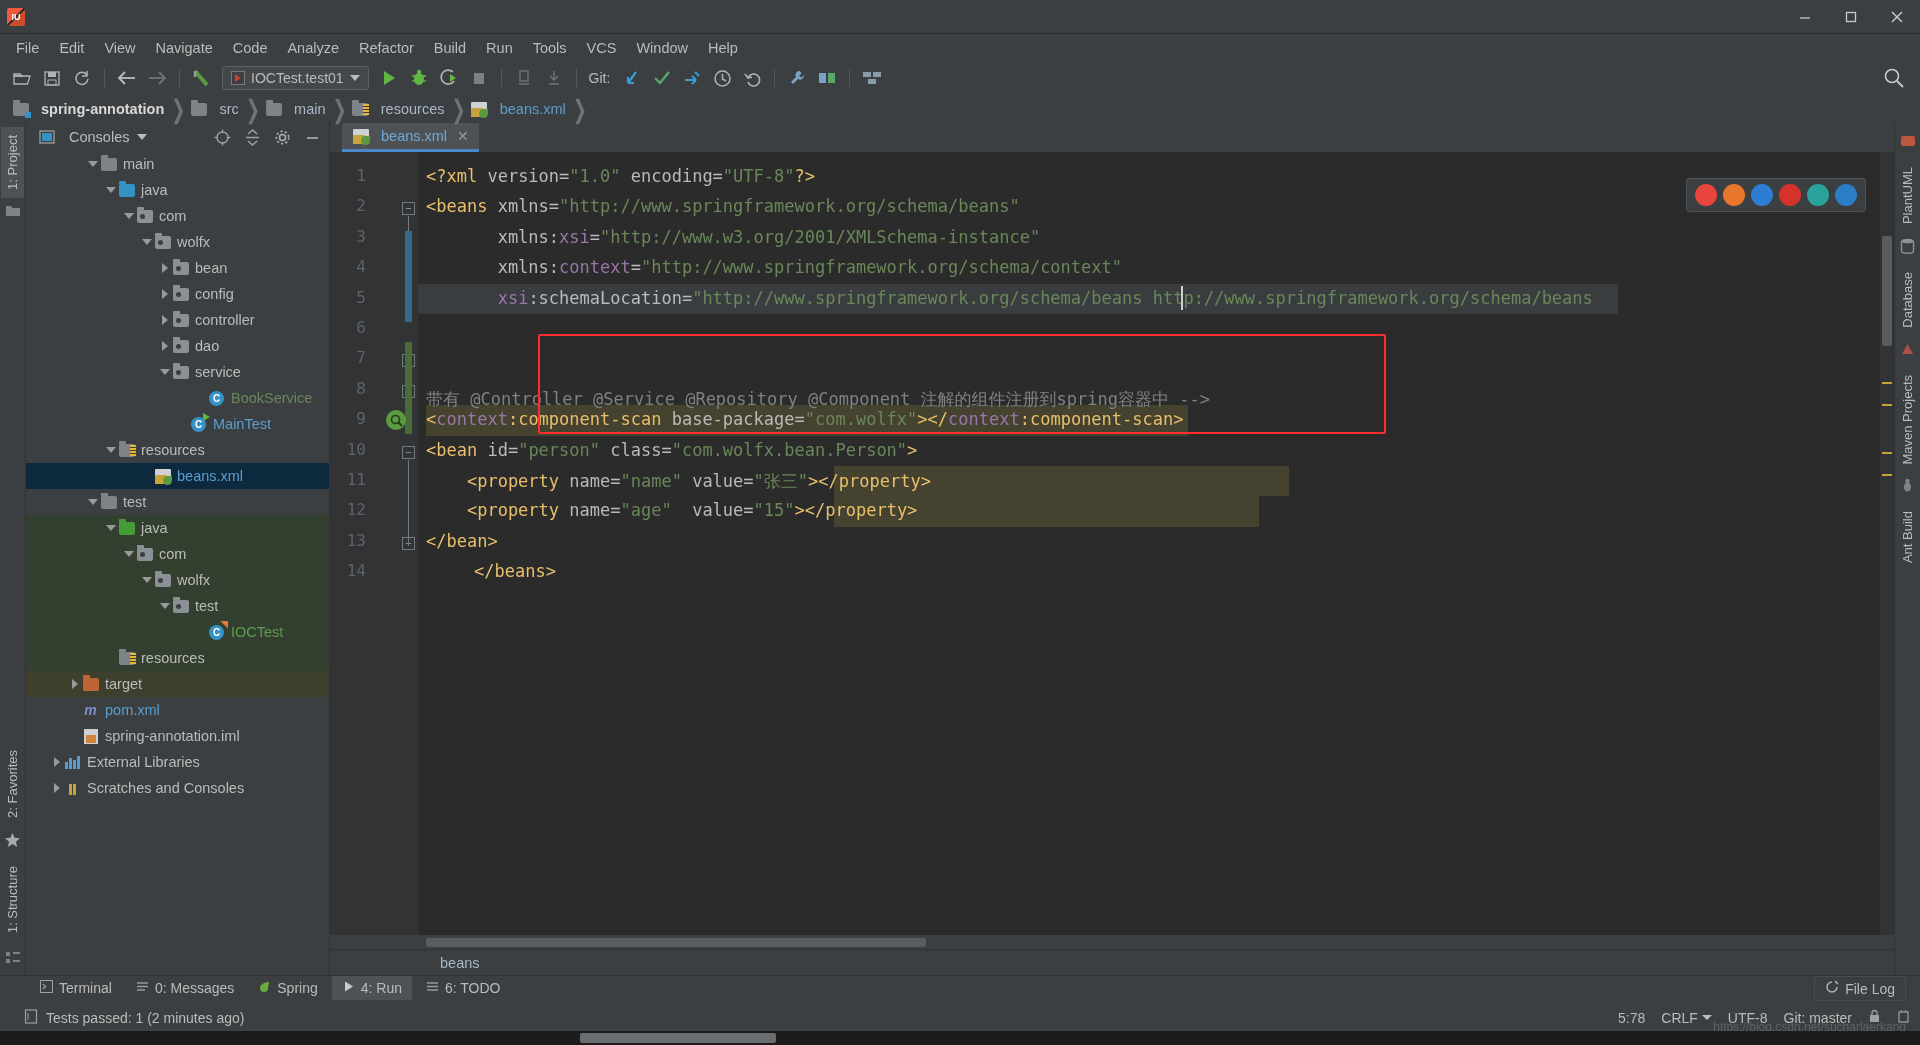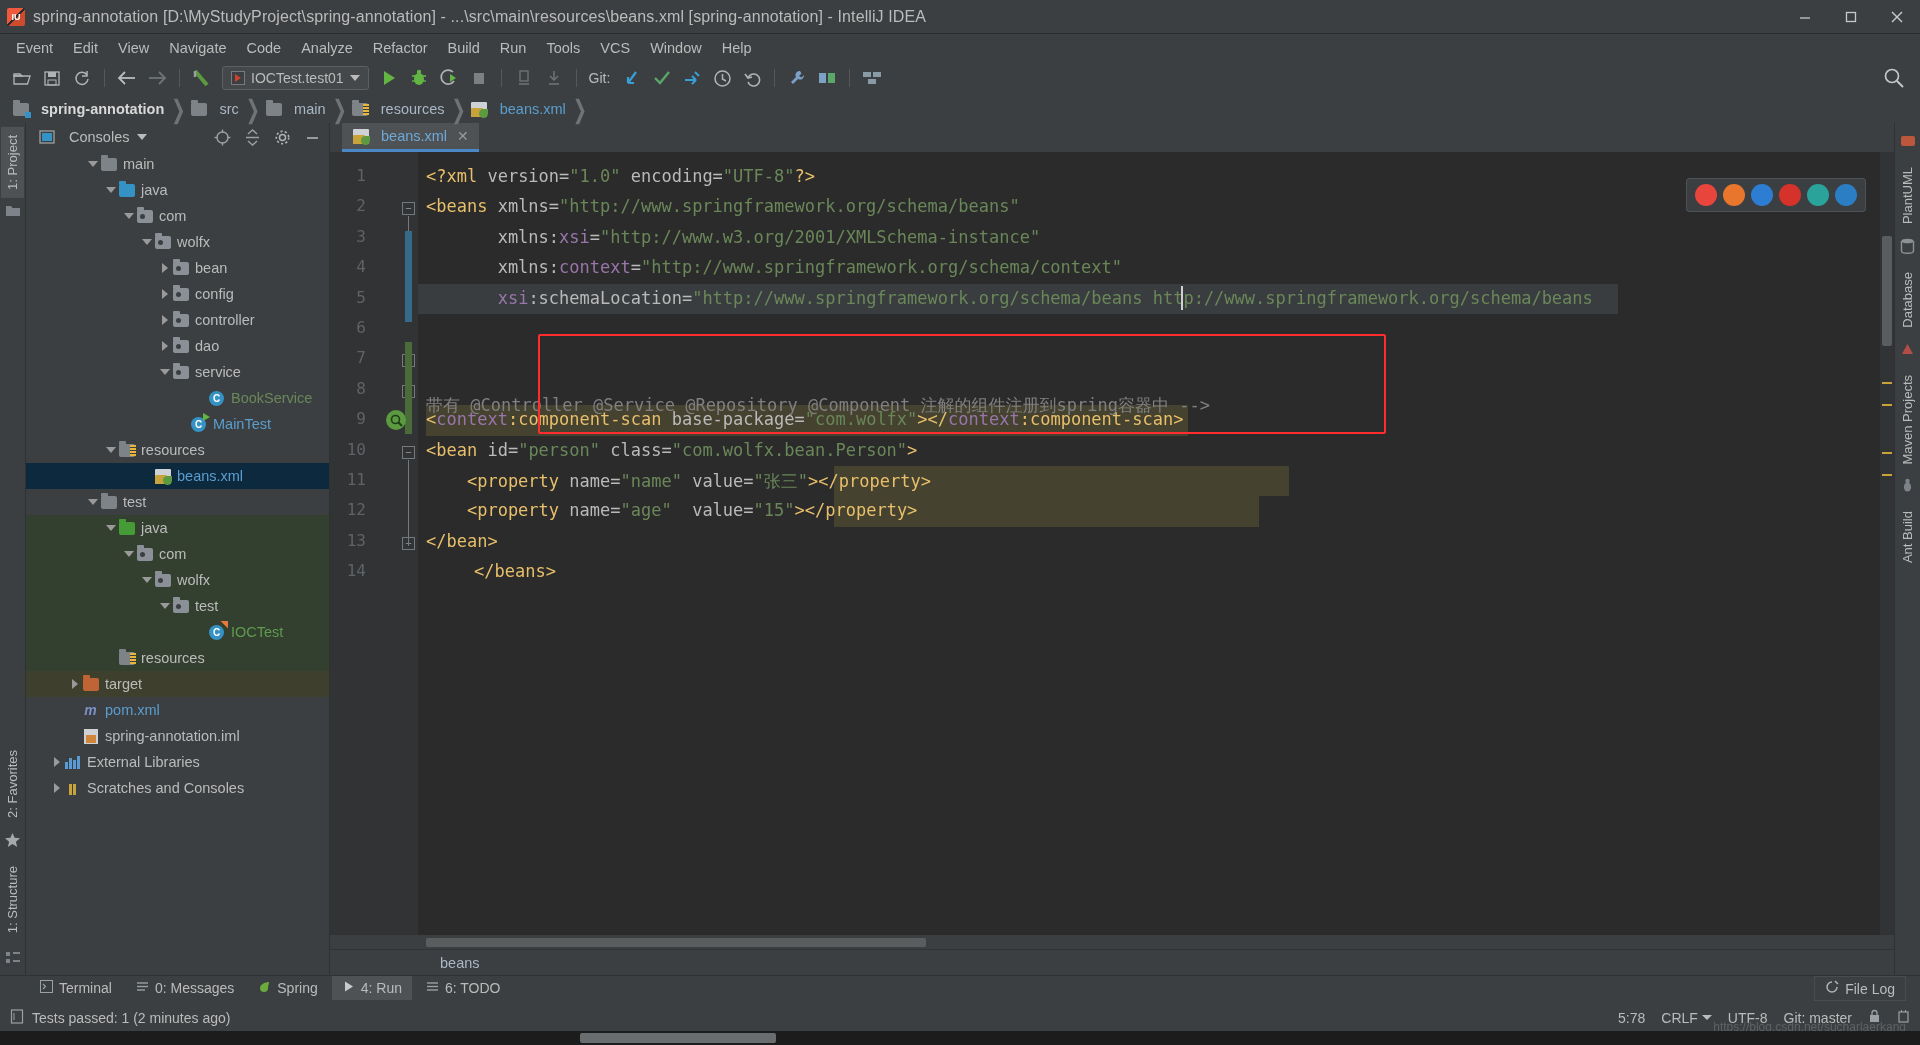--- a/index.html
+++ b/index.html
@@ -171,36 +171,35 @@
                 border-left: 1px solid #2f3133; flex: 0 0 26px; padding-top: 4px; }
 
   
   .toolwin { height: 29px; background: #3c3f41; display: flex; align-items: flex-start; padding-left: 30px; gap: 4px; flex: 0 0 29px;
              border-top: 1px solid #2f3133; }
   .twtab { display: flex; align-items: center; gap: 6px; padding: 4px 10px; color: #bbbbbb; font-size: 14px; white-space: nowrap;}
   .twtab.active { background: #4e5254; }
   .tw-right { margin-left: auto; display: flex; align-items: center; padding-right: 14px; gap: 6px; }
   .evtlog { display: flex; align-items: center; gap: 6px; color: #bbbbbb; font-size: 14px; border: 1px solid #4a4d4f; padding: 3px 10px;}
 
-  .statusbar { height: 27px; background: #3c3f41; display: flex; align-items: center; padding-left: 10px; gap: 8px;
+  .statusbar { height: 27px; background: #3c3f41; display: flex; align-items: center; padding-left: 24px; gap: 8px;
                color: #bbbbbb; font-size: 14px; flex: 0 0 27px; position: relative; text-align: right; }
   .sb-right { margin-left: auto; display: flex; align-items: center; gap: 16px; padding-right: 10px; }
   .watermark { position: absolute; right: 14px; bottom: -3px; color: #6a6d6f; font-size: 12px; opacity: .75; }
 
   .bottomedge { height: 14px; background: #1c1c1c; flex: 0 0 14px; position: relative; }
   .bottomedge .be-thumb { position: absolute; left: 580px; top: 2px; width: 196px; height: 10px; background: #6a6d6f; border-radius: 2px;}
 </style>
 </head>
 <body>
 
 <div class="app">
 
   <div class="titlebar">
     <div class="tb-icon"></div>
-    <div class="tb-title">spring-annotation [D:\MyStudyProject\spring-annotation] - ...\src\main\resources\beans.xml [spring-annotation] - IntelliJ IDEA</div>
     <div class="tb-spacer"></div>
     <div class="tb-btns">
       <div class="tb-btn">
         <svg width="14" height="14" viewBox="0 0 14 14">
             <line x1="2" y1="8" x2="12" y2="8" stroke="#c8c8c8" stroke-width="1.3"></line>
           </svg>
       </div>
       <div class="tb-btn">
         <svg width="14" height="14" viewBox="0 0 14 14">
             <rect x="2.5" y="2.5" width="9" height="9" fill="none" stroke="#c8c8c8" stroke-width="1.3"></rect>
@@ -209,21 +208,21 @@
       <div class="tb-btn close">
         <svg width="16" height="16" viewBox="0 0 16 16">
             <line x1="3" y1="3" x2="13" y2="13" stroke="#c8c8c8" stroke-width="1.4"></line>
             <line x1="13" y1="3" x2="3" y2="13" stroke="#c8c8c8" stroke-width="1.4"></line>
           </svg>
       </div>
     </div>
   </div>
 
   <div class="menubar">
-    <div class="menu-item">Event</div>
+    <div class="menu-item">File</div>
     <div class="menu-item">Edit</div>
     <div class="menu-item">View</div>
     <div class="menu-item">Navigate</div>
     <div class="menu-item">Code</div>
     <div class="menu-item">Analyze</div>
     <div class="menu-item">Refactor</div>
     <div class="menu-item">Build</div>
     <div class="menu-item">Run</div>
     <div class="menu-item">Tools</div>
     <div class="menu-item">VCS</div>
@@ -783,21 +782,21 @@
             <div class="hl-row" style="top: 131.6px; left: 0px; width: 1200px; height: 30.4px;"></div>
             <div class="hl-band" style="top: 253.2px; left: 8px; width: 762px; height: 30.4px;"></div>
             <div class="hl-band" style="top: 314px; left: 416px; width: 455px; height: 30.4px;"></div>
             <div class="hl-band" style="top: 344.4px; left: 416px; width: 425px; height: 30.4px;"></div>
             <div class="cline" style="top: 14px; left: 8px;"><span class="c-pi">&lt;?xml </span><span class="c-attr">version=</span><span class="c-str">"1.0"</span><span class="c-attr"> encoding=</span><span class="c-str">"UTF-8"</span><span class="c-pi">?&gt;</span></div>
             <div class="cline" style="top: 44.4px; left: 8px;"><span class="c-tag">&lt;beans</span><span class="c-attr"> xmlns=</span><span class="c-str">"http://www.springframework.org/schema/beans"</span></div>
             <div class="cline" style="top: 74.8px; left: 8px;"><span class="c-attr">       xmlns:</span><span class="c-ns">xsi</span><span class="c-attr">=</span><span class="c-str">"http://www.w3.org/2001/XMLSchema-instance"</span></div>
             <div class="cline" style="top: 105.2px; left: 8px;"><span class="c-attr">       xmlns:</span><span class="c-ns">context</span><span class="c-attr">=</span><span class="c-str">"http://www.springframework.org/schema/context"</span></div>
             <div class="cline" style="top: 135.6px; left: 8px;"><span class="c-attr">       </span><span class="c-ns">xsi</span><span class="c-attr">:schemaLocation=</span><span class="c-str">"http://www.springframework.org/schema/beans http://www.springframework.org/schema/beans</span></div>
             <div class="cline" style="top: 166px; left: 8px;"></div>
-            <div class="cline" style="top: 242px; left: 8px;"><span class="c-cmt">带有 @Controller @Service @Repository @Component 注解的组件注册到spring容器中 --&gt;</span></div>
+            <div class="cline" style="top: 236px; left: 8px;"><span class="c-cmt">带有 @Controller @Service @Repository @Component 注解的组件注册到spring容器中 --&gt;</span></div>
             <div class="cline" style="top: 257.2px; left: 8px;"><span class="c-tag">&lt;</span><span class="c-ns">context</span><span class="c-tag">:component-scan</span><span class="c-attr"> base-package=</span><span class="c-str">"com.wolfx"</span><span class="c-tag">&gt;</span><span class="c-tag">&lt;/</span><span class="c-ns">context</span><span class="c-tag">:component-scan&gt;</span></div>
             <div class="cline" style="top: 287.6px; left: 8px;"><span class="c-tag">&lt;bean</span><span class="c-attr"> id=</span><span class="c-str">"person"</span><span class="c-attr"> class=</span><span class="c-str">"com.wolfx.bean.Person"</span><span class="c-tag">&gt;</span></div>
             <div class="cline" style="top: 318px; left: 8px;"><span class="c-tag">    &lt;property</span><span class="c-attr"> name=</span><span class="c-str">"name"</span><span class="c-attr"> value=</span><span class="c-str">"张三"</span><span class="c-tag">&gt;</span><span class="c-tag">&lt;/property&gt;</span></div>
             <div class="cline" style="top: 348.4px; left: 8px;"><span class="c-tag">    &lt;property</span><span class="c-attr"> name=</span><span class="c-str">"age"</span><span class="c-attr">  value=</span><span class="c-str">"15"</span><span class="c-tag">&gt;</span><span class="c-tag">&lt;/property&gt;</span></div>
             <div class="cline" style="top: 378.8px; left: 8px;"><span class="c-tag">&lt;/bean&gt;</span></div>
             <div class="cline" style="top: 409.2px; left: 8px; margin-left: 48px;"><span class="c-tag">&lt;/beans&gt;</span></div>
             <div class="redbox" style="top: 182.4px; left: 120px; width: 848px; height: 99.2px;"></div>
             <div class="caret" style="top: 133.6px; left: 762.8px; height: 24.4px;"></div>
             <div class="browsers" style="top: 26px; right: 14px;">
               <span class="bico" style="background: rgb(232, 69, 60);"></span>

